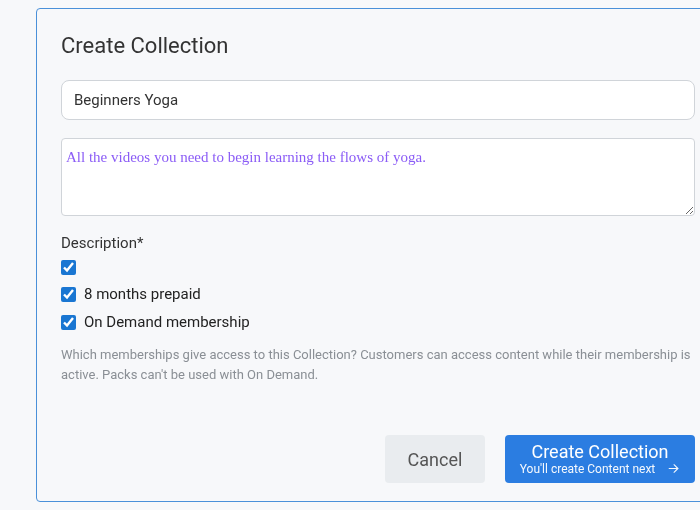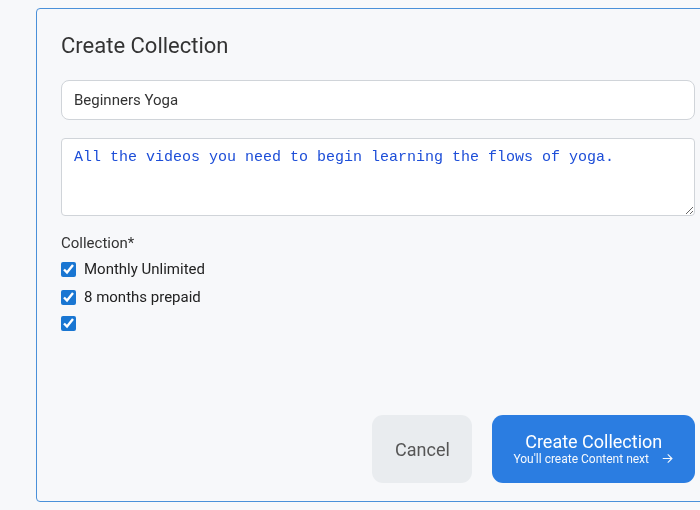--- a/index.html
+++ b/index.html
@@ -39,28 +39,28 @@
       font-size: 15px;
       border: 1px solid #d0d4d9;
       border-radius: 8px;
       background: #fff;
       color: #333;
       margin-bottom: 18px;
       font-family: inherit;
     }
     .textarea-input {
       width: 100%;
-      padding: 10px 12px;
+      padding: 10px 4px;
       font-size: 15px;
       border: 1px solid #d0d4d9;
       border-radius: 4px;
       background: #fff;
-      color: #1d4ed8;
+      color: #8b5cf6;
       margin-bottom: 18px;
-      font-family: Liberation Mono, monospace;
+      font-family: Liberation Serif, serif;
       height: 78px;
       resize: both;
     }
     .memberships-list {
       margin-bottom: 14px;
     }
     .membership-row {
       display: flex;
       align-items: center;
       gap: 8px;
@@ -87,29 +87,29 @@
     }
     .button-row {
       display: flex;
       justify-content: flex-end;
       gap: 20px;
       align-items: stretch;
       margin-top: auto;
     }
     .btn {
       border: none;
-      border-radius: 11px;
+      border-radius: 4px;
       font-family: inherit;
       cursor: pointer;
-      padding: 0 21px;
+      padding: 0 8px;
       display: flex;
       flex-direction: column;
       justify-content: center;
       align-items: center;
-      height: 68px;
+      height: 48px;
     }
     .btn-cancel {
       background: #e9ecef;
       color: #555;
       font-size: 18px;
       min-width: 100px;
     }
     .btn-primary {
       background: #2b7de1;
       color: #fff;
@@ -135,35 +135,36 @@
 </head>
 <body>
 
 <div class="modal">
   <h1 class="modal-title">Create Collection</h1>
 
   <input type="text" class="text-input" value="Beginners Yoga" style="">
 
   <textarea class="textarea-input" style="">All the videos you need to begin learning the flows of yoga.</textarea>
 
-  <label class="field-label">Collection*</label>
+  <label class="field-label">Description*</label>
   <div class="memberships-list">
     <div class="membership-row">
       <input type="checkbox" class="checkbox" checked="" style="">
-      <span class="membership-label">Monthly Unlimited</span>
     </div>
     <div class="membership-row">
       <input type="checkbox" class="checkbox" checked="" style="">
       <span class="membership-label">8 months prepaid</span>
     </div>
     <div class="membership-row">
       <input type="checkbox" class="checkbox" checked="" style="">
+      <span class="membership-label">On Demand membership</span>
     </div>
   </div>
 
+  <p class="help-text">Which memberships give access to this Collection? Customers can access content while their membership is active. Packs can't be used with On Demand.</p>
 
   <div class="button-row">
     <button class="btn btn-cancel">
       <span>Cancel</span>
     </button>
     <button class="btn btn-primary">
       <span class="btn-title">Create Collection</span>
       <span class="btn-sub">
         <span>You'll create Content next</span>
         <svg class="arrow-svg" viewBox="0 0 24 24" fill="none" stroke="currentColor" stroke-width="2" stroke-linecap="round" stroke-linejoin="round">

